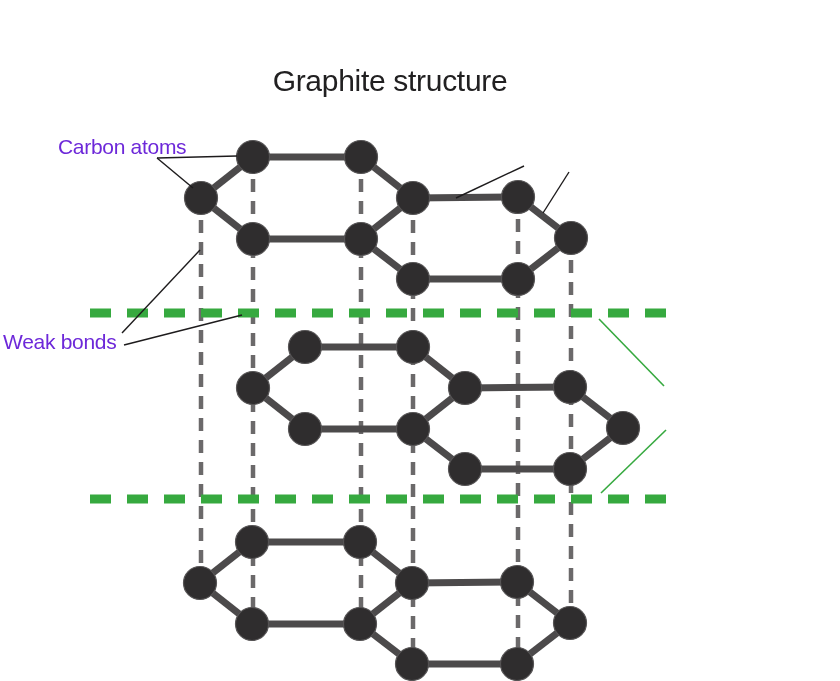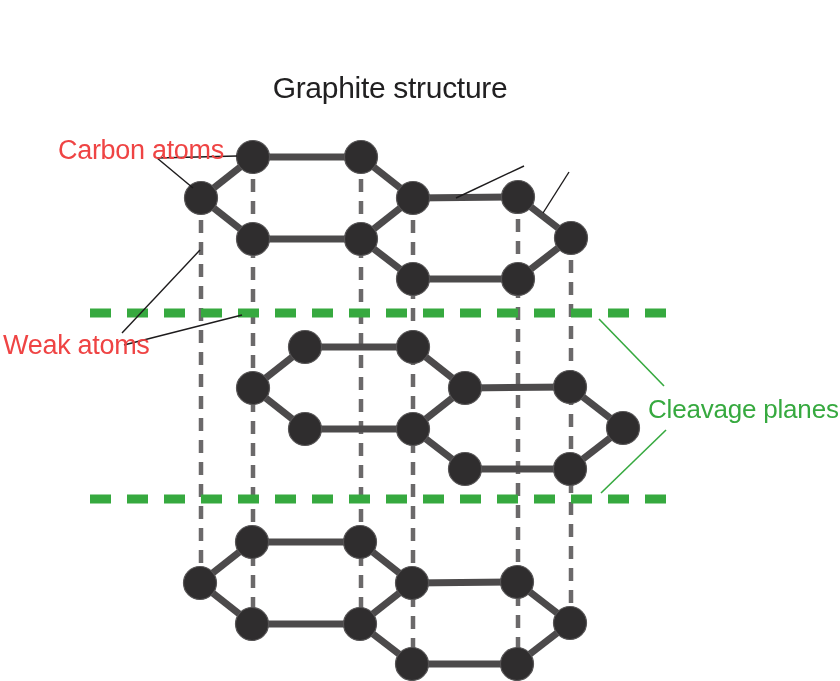--- a/index.html
+++ b/index.html
@@ -1,22 +1,22 @@
 <!DOCTYPE html>
 <html><head>
 <meta charset="utf-8">
 <style>
   html,body{margin:0;padding:0;background:#ffffff;}
   body{width:840px;height:681px;overflow:hidden;font-family:"Liberation Sans",sans-serif;}
   .stage{position:relative;width:840px;height:681px;background:#ffffff;}
   .stage svg{position:absolute;left:0;top:0;display:block;}
-  .title{position:absolute;left:190px;top:71px;width:400px;margin:0;
+  .title{position:absolute;left:190px;top:64px;width:400px;margin:0;
          text-align:center;font-size:30px;font-weight:400;color:#212021;
          letter-spacing:-0.3px;white-space:nowrap;}
-  .lbl{position:absolute;color:#ef4444;font-size:27px;letter-spacing:-0.3px;white-space:nowrap;}
+  .lbl{position:absolute;color:#6d28d9;font-size:21px;letter-spacing:-0.3px;white-space:nowrap;}
   .lbl-carbon{left:58px;top:135px;}
   .lbl-strong{left:506px;top:142px;}
   .lbl-weak{left:3px;top:330px;}
   .lbl-cleavage{left:648px;top:394px;font-size:26px;color:#36a93f;letter-spacing:-0.2px;}
 </style>
 </head>
 <body>
 
 <div class="stage">
   <svg id="diagram-svg" width="840" height="681" viewBox="0 0 840 681">
@@ -97,15 +97,14 @@
       <line x1="569" y1="172" x2="543" y2="213" stroke="#1d1b1c" stroke-width="1.4"></line>
       <line x1="122" y1="333" x2="200" y2="250" stroke="#1d1b1c" stroke-width="1.4"></line>
       <line x1="124" y1="345" x2="242" y2="315" stroke="#1d1b1c" stroke-width="1.4"></line>
       <line x1="599" y1="319" x2="664" y2="386" stroke="#36a93f" stroke-width="1.6"></line>
       <line x1="666" y1="430" x2="601" y2="493" stroke="#36a93f" stroke-width="1.6"></line>
     </svg>
 
   <h1 class="title">Graphite structure</h1>
 
   <div class="lbl lbl-carbon">Carbon atoms</div>
-  <div class="lbl lbl-weak">Weak atoms</div>
-  <div class="lbl lbl-cleavage">Cleavage planes</div>
+  <div class="lbl lbl-weak">Weak bonds</div>
 </div>
 
 </body></html>

